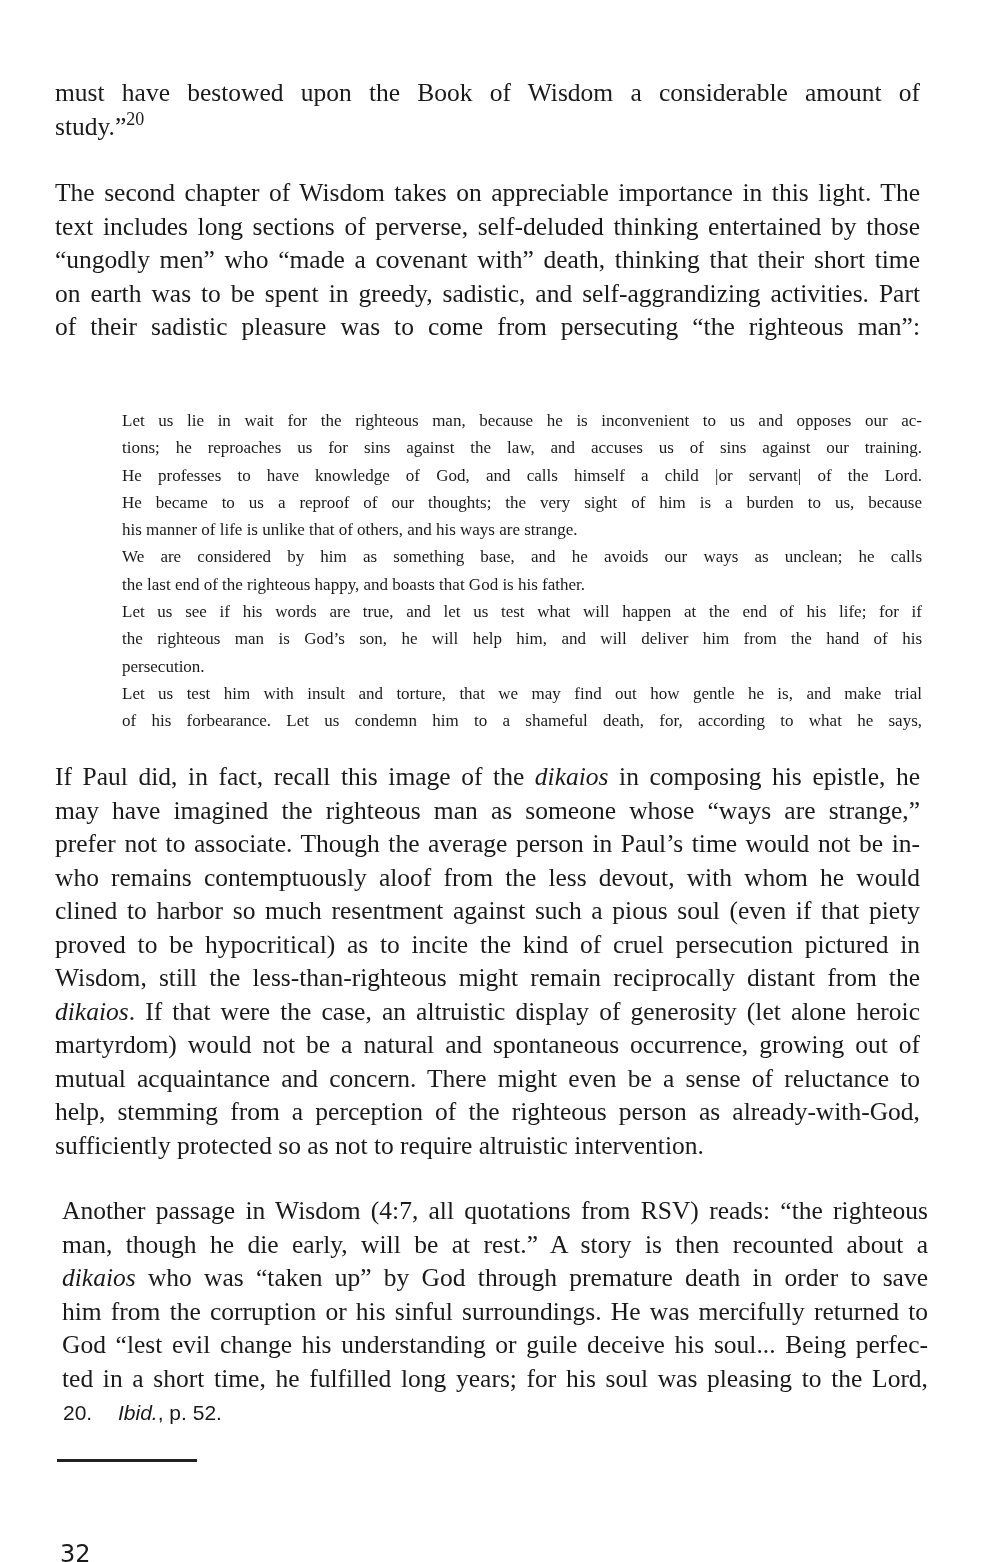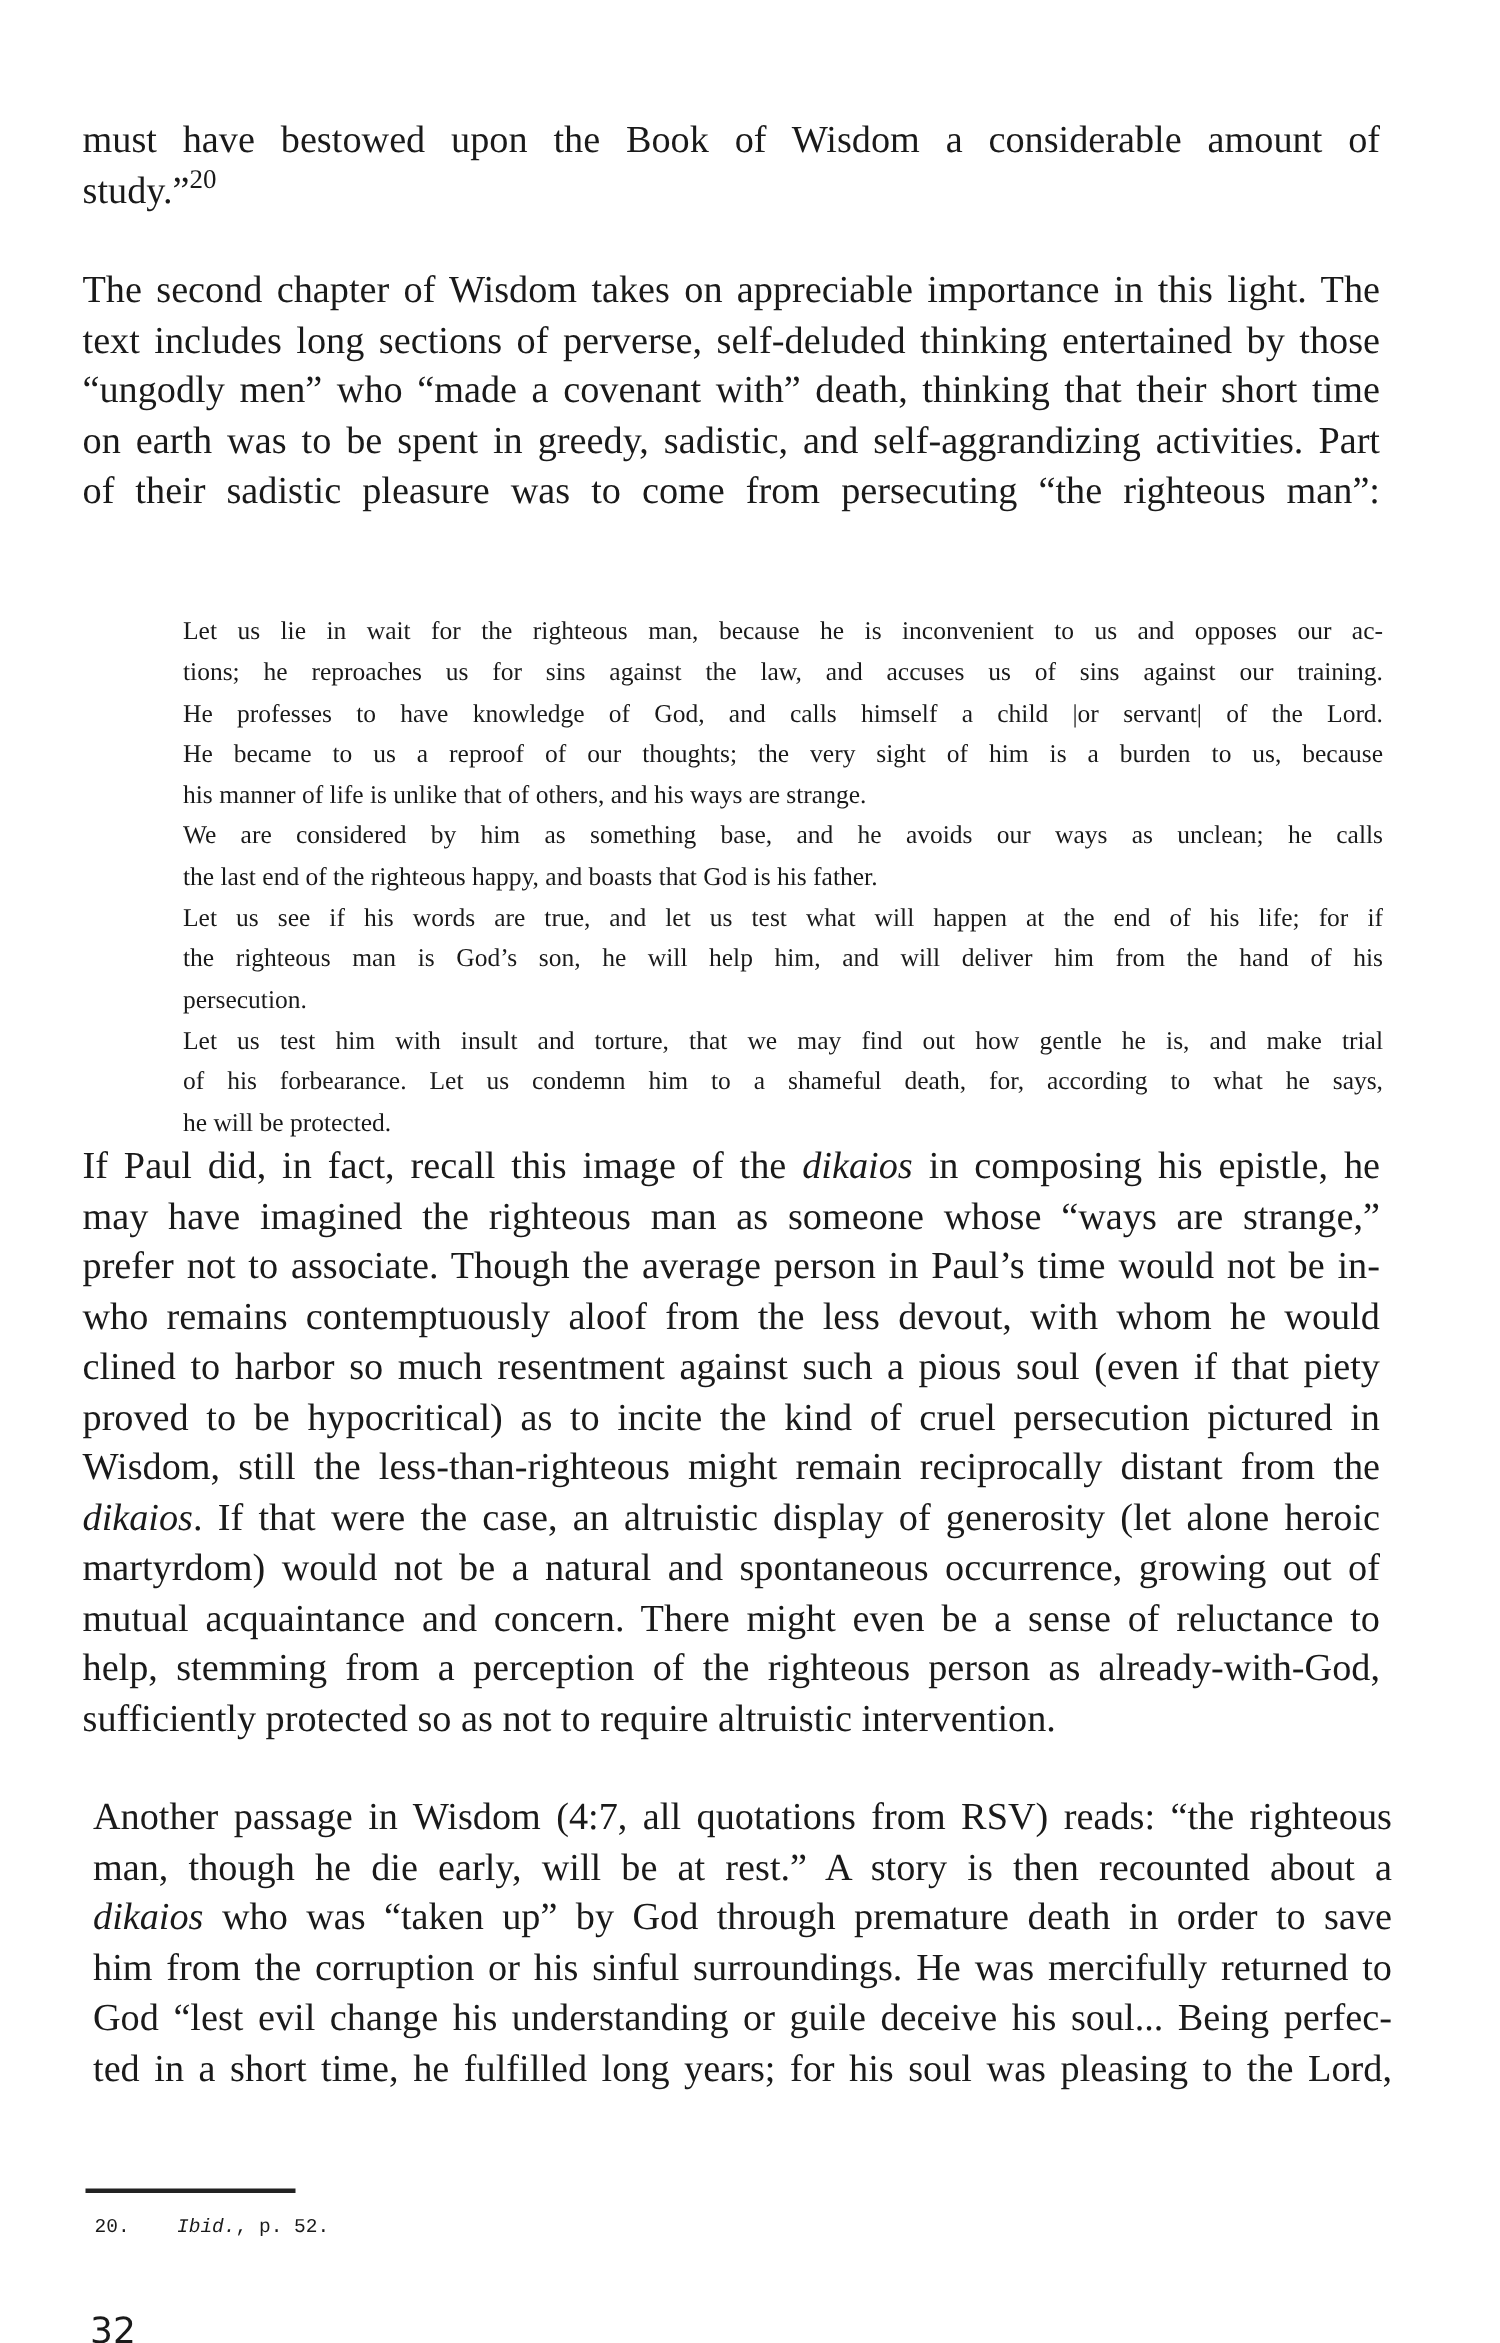--- a/index.html
+++ b/index.html
@@ -20,22 +20,22 @@
       position: absolute; left: 122px; width: 800px; top: 407px;
       font-family: "Liberation Serif", "DejaVu Serif", serif;
       font-size: 17px; line-height: 27.3px;
     }
     .quote .line { display: block; text-align: justify; text-align-last: justify; white-space: nowrap; }
     .quote .line.last { text-align-last: left; }
     sup { font-size: 18px; line-height: 0; vertical-align: 10px; }
     i { font-style: italic; }
     .rule { position: absolute; left: 57px; top: 1459px; width: 140px; height: 3px; background: #222; }
     .footnote {
-      position: absolute; left: 63px; top: 1477px;
-      font-family: Liberation Mono, monospace; font-size: 13px;
+      position: absolute; left: 63px; top: 1401px;
+      font-family: Liberation Sans, sans-serif; font-size: 21px;
     }
     .footnote .num { display: inline-block; width: 55px; }
     .pagenum {
       position: absolute; left: 60px; top: 1540px;
       font-family: "DejaVu Sans", "Liberation Sans", sans-serif; font-size: 24px;
     }
   </style>
 </head>
 <body>
 
@@ -60,21 +60,20 @@
     <span class="line">He professes to have knowledge of God, and calls himself a child |or servant| of the Lord.</span>
     <span class="line">He became to us a reproof of our thoughts; the very sight of him is a burden to us, because</span>
     <span class="line last">his manner of life is unlike that of others, and his ways are strange.</span>
     <span class="line">We are considered by him as something base, and he avoids our ways as unclean; he calls</span>
     <span class="line last">the last end of the righteous happy, and boasts that God is his father.</span>
     <span class="line">Let us see if his words are true, and let us test what will happen at the end of his life; for if</span>
     <span class="line">the righteous man is God’s son, he will help him, and will deliver him from the hand of his</span>
     <span class="line last">persecution.</span>
     <span class="line">Let us test him with insult and torture, that we may find out how gentle he is, and make trial</span>
     <span class="line">of his forbearance. Let us condemn him to a shameful death, for, according to what he says,</span>
-    <span class="line last">he will be protected.</span>
   </div>
 
   <div class="para p3">
     <span class="line"><span>If Paul did, in fact, recall this image of the </span><i>dikaios</i><span> in composing his epistle, he</span></span>
     <span class="line">may have imagined the righteous man as someone whose “ways are strange,”</span>
     <span class="line">prefer not to associate. Though the average person in Paul’s time would not be in-</span>
     <span class="line">who remains contemptuously aloof from the less devout, with whom he would</span>
     <span class="line">clined to harbor so much resentment against such a pious soul (even if that piety</span>
     <span class="line">proved to be hypocritical) as to incite the kind of cruel persecution pictured in</span>
     <span class="line">Wisdom, still the less-than-righteous might remain reciprocally distant from the</span>

